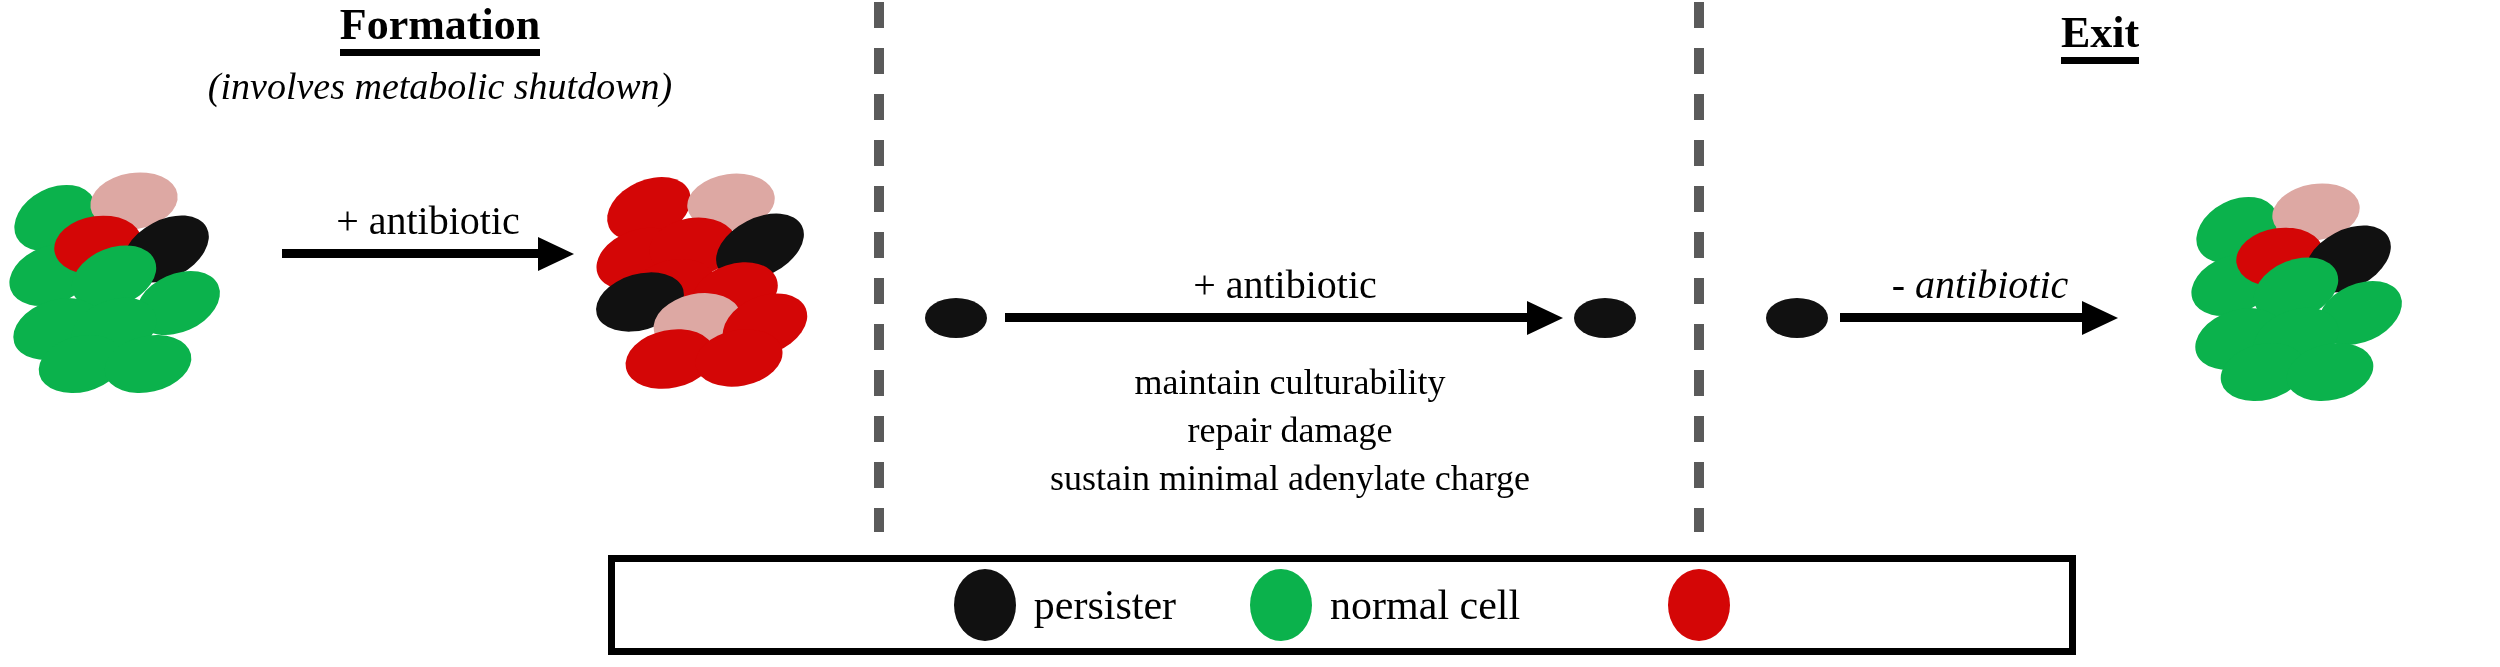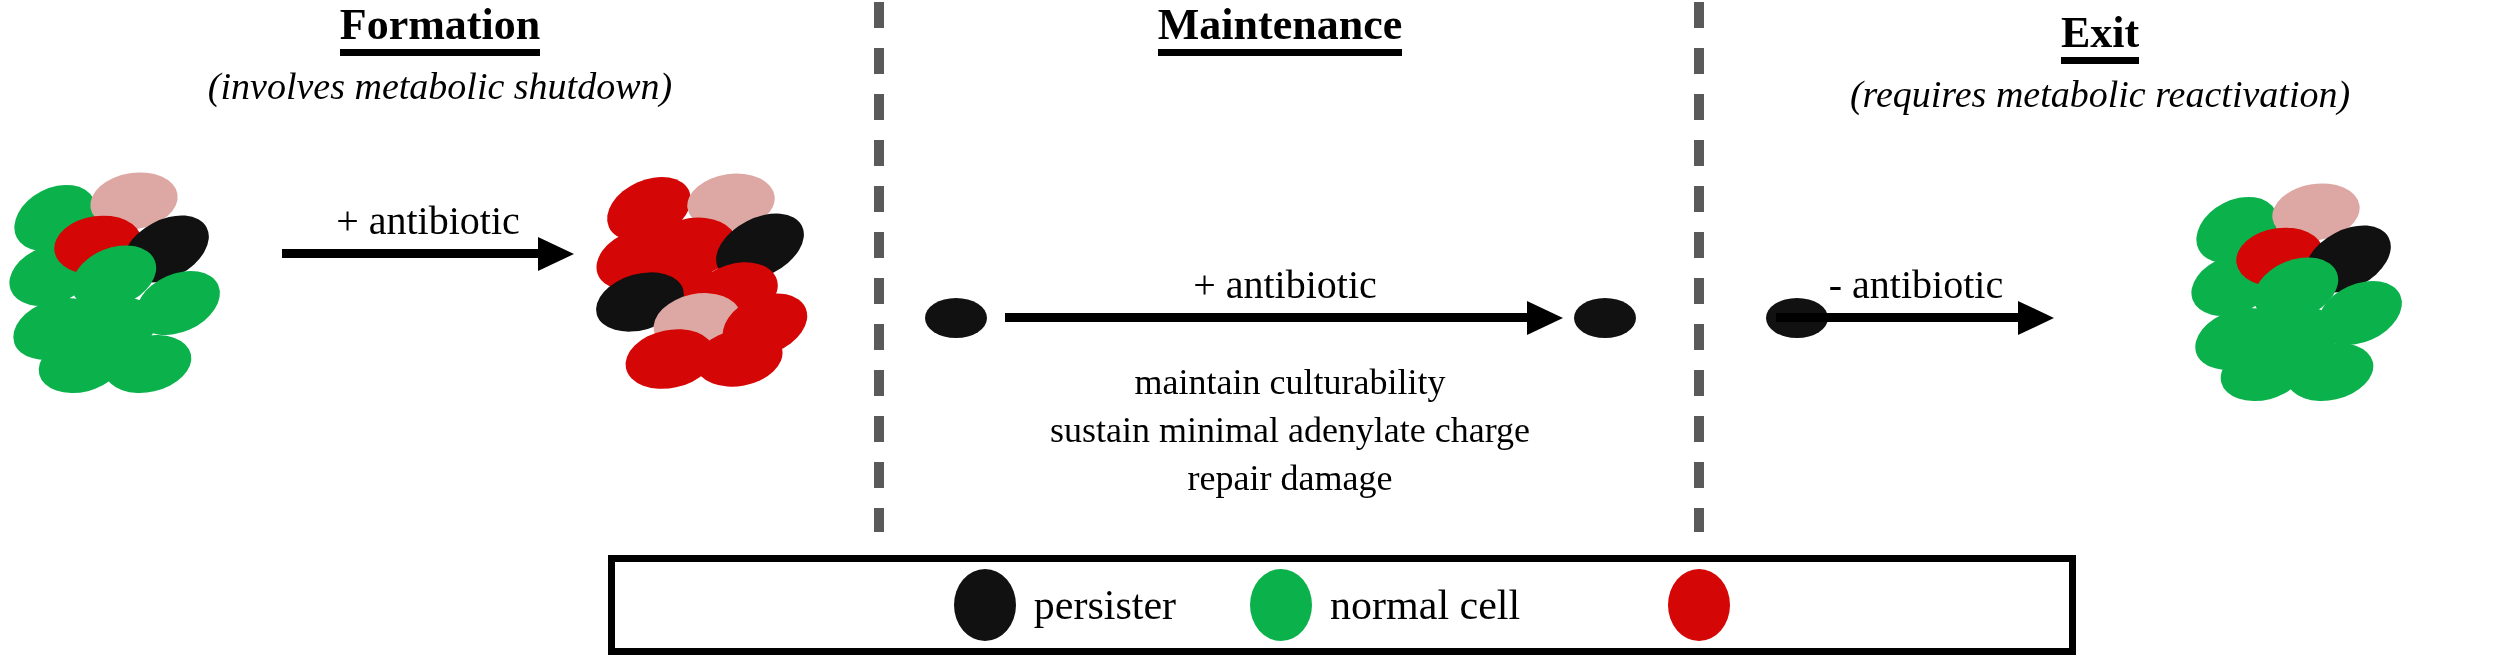--- a/index.html
+++ b/index.html
@@ -43,26 +43,24 @@
 <body>
 
 <div class="stage">
 
   <div class="panel-head" style="left:0;top:2px;width:880px;">
     <div class="panel-title">Formation</div>
     <div class="panel-sub">(involves metabolic shutdown)</div>
   </div>
 
   <div class="panel-head" style="left:880px;top:2px;width:800px;">
-    <div class="panel-title">Maintenance</div>
   </div>
 
   <div class="panel-head" style="left:1700px;top:10px;width:800px;">
     <div class="panel-title">Exit</div>
-    <div class="panel-sub">(requires metabolic reactivation)</div>
   </div>
 
   <div class="divider" style="left:874px;top:2px;height:530px;"></div>
   <div class="divider" style="left:1694px;top:2px;height:530px;"></div>
 
   <div id="cluster-formation-before" style="position:absolute;left:8px;top:78px;width:230px;height:250px;">
       <div class="cell" style="left: 4px; top: 110px; width: 86px; height: 60px; background: rgb(11, 178, 76); transform: rotate(-27deg);"></div>
       <div class="cell" style="left: 82px; top: 95px; width: 88px; height: 56px; background: rgb(221, 168, 163); transform: rotate(-9deg);"></div>
       <div class="cell" style="left: 0px; top: 168px; width: 86px; height: 58px; background: rgb(11, 178, 76); transform: rotate(-20deg);"></div>
       <div class="cell" style="left: 46px; top: 138px; width: 88px; height: 58px; background: rgb(212, 6, 6); transform: rotate(-8deg);"></div>
@@ -103,27 +101,27 @@
     <div class="arrow-label">+ antibiotic</div>
     <div class="arrow-line" style="width:528px;"></div>
     <div class="arrow-head" style="left:522px;bottom:-13px;border-top:17px solid transparent;
                 border-bottom:17px solid transparent;border-left:36px solid #000;"></div>
   </div>
 
   <div class="cell" style="left:1574px;top:298px;width:62px;height:40px;background:#111111;"></div>
 
   <div class="maint-text" style="left:940px;top:358px;width:700px;">
     <div>maintain culturability</div>
+    <div>repair damage</div>
     <div>sustain minimal adenylate charge</div>
-    <div>repair damage</div>
   </div>
 
   <div class="cell" style="left:1766px;top:298px;width:62px;height:40px;background:#111111;"></div>
 
-  <div class="arrow-wrap" style="left:1776px;top:250px;width:280px;height:72px;">
+  <div class="arrow-wrap" style="left:1840px;top:250px;width:280px;height:72px;font-style:italic;">
     <div class="arrow-label">- antibiotic</div>
     <div class="arrow-line" style="width:248px;"></div>
     <div class="arrow-head" style="left:242px;bottom:-13px;border-top:17px solid transparent;
                 border-bottom:17px solid transparent;border-left:36px solid #000;"></div>
   </div>
 
   <div id="cluster-exit-after" style="position:absolute;left:2190px;top:78px;width:230px;height:250px;">
       <div class="cell" style="left: 4px; top: 122px; width: 86px; height: 60px; background: rgb(11, 178, 76); transform: rotate(-27deg);"></div>
       <div class="cell" style="left: 82px; top: 106px; width: 88px; height: 56px; background: rgb(221, 168, 163); transform: rotate(-9deg);"></div>
       <div class="cell" style="left: 0px; top: 178px; width: 86px; height: 58px; background: rgb(11, 178, 76); transform: rotate(-20deg);"></div>

